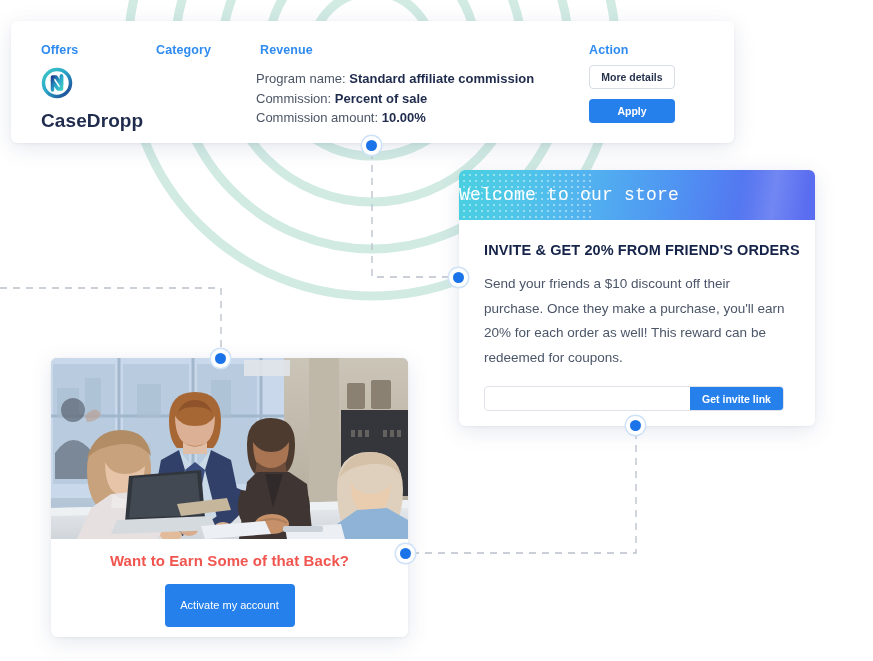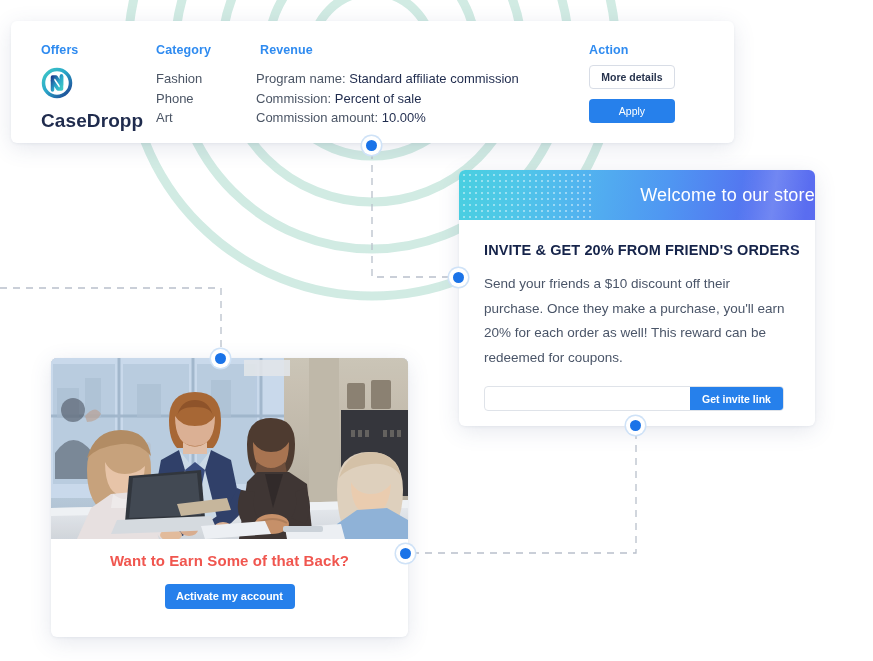--- a/index.html
+++ b/index.html
@@ -112,21 +112,21 @@
   .cat-list div { white-space: nowrap; }
 
   .rev-list {
     position: absolute;
     left: 245px; top: 48px;
     font-size: 13px;
     color: #4b5565;
     line-height: 19.5px;
   }
   .rev-list div { white-space: nowrap; }
-  .rev-list b { color: #1f2b4d; font-weight: normal; }
+  .rev-list b { color: #1f2b4d; font-weight: bold; }
 
   .action-col {
     position: absolute;
     left: 578px; top: 44px;
     width: 110px;
   }
   .btn-outline {
     display: block;
     width: 86px; height: 24px;
     line-height: 22px;
@@ -140,21 +140,21 @@
     cursor: pointer;
     font-family: "Liberation Sans", sans-serif;
   }
   .btn-primary-sm {
     display: block;
     margin-top: 10px;
     width: 86px; height: 24px;
     line-height: 24px;
     text-align: center;
     font-size: 10.5px;
-    font-weight: normal;
+    font-weight: bold;
     color: #ffffff;
     background: #2680eb;
     border: none;
     border-radius: 4px;
     cursor: pointer;
     font-family: "Liberation Sans", sans-serif;
   }
 
   
   #invite-card {
@@ -181,25 +181,26 @@
   .invite-header .shine {
     position: absolute;
     right: -30px; top: -40px;
     width: 150px; height: 190px;
     background: linear-gradient(120deg, rgba(255,255,255,0.00) 35%, rgba(255,255,255,0.16) 50%, rgba(255,255,255,0.00) 65%);
     transform: rotate(-22deg);
   }
   .invite-header .title {
     position: relative;
     z-index: 2;
-    text-align: right;
+    text-align: left;
     line-height: 50px;
     font-size: 18px;
     color: #ffffff;
     letter-spacing: 0.2px;
+    font-family: Liberation Mono, monospace;
   }
   .invite-body { padding: 22px 25px 0 25px; }
   .invite-heading {
     font-size: 14.5px;
     font-weight: bold;
     color: #16244a;
     letter-spacing: 0.1px;
     white-space: nowrap;
   }
   .invite-text {
@@ -265,27 +266,27 @@
     letter-spacing: 0.1px;
   }
   .ref-sub {
     margin-top: 6px;
     font-size: 13px;
     color: #3d4a60;
   }
   .ref-btn {
     display: block;
     margin: 15px auto 12px auto;
-    width: 130px; height: 25px;
+    width: 130px; height: 43px;
     line-height: 25px;
     text-align: center;
     background: #2680eb;
     color: #ffffff;
     font-size: 11px;
-    font-weight: bold;
+    font-weight: normal;
     border: none;
     border-radius: 4px;
     cursor: pointer;
     font-family: "Liberation Sans", sans-serif;
   }
 </style>
 </head>
 <body>
 
 <div id="stage">
@@ -345,25 +346,20 @@
               </linearGradient>
             </defs>
             <circle cx="32" cy="32" r="27" fill="none" stroke="url(#lgRing)" stroke-width="7"></circle>
             <path d="M23 46 L23 20 L30 20 L41 36 L41 18 L41 18" fill="none" stroke="url(#lgMark)" stroke-width="7" stroke-linecap="round" stroke-linejoin="round"></path>
             <path d="M41 18 L41 44 L34 44 L23 28" fill="none" stroke="url(#lgMark)" stroke-width="7" stroke-linecap="round" stroke-linejoin="round"></path>
           </svg>
         </span>
         <div class="brand-name">CaseDropp</div>
       </div>
 
-      <div class="cat-list">
-        <div>Fashion</div>
-        <div>Phone</div>
-        <div>Art</div>
-      </div>
 
       <div class="rev-list">
         <div>
           <span>Program name:</span>
           <b>Standard affiliate commission</b>
         </div>
         <div>
           <span>Commission:</span>
           <b>Percent of sale</b>
         </div>

